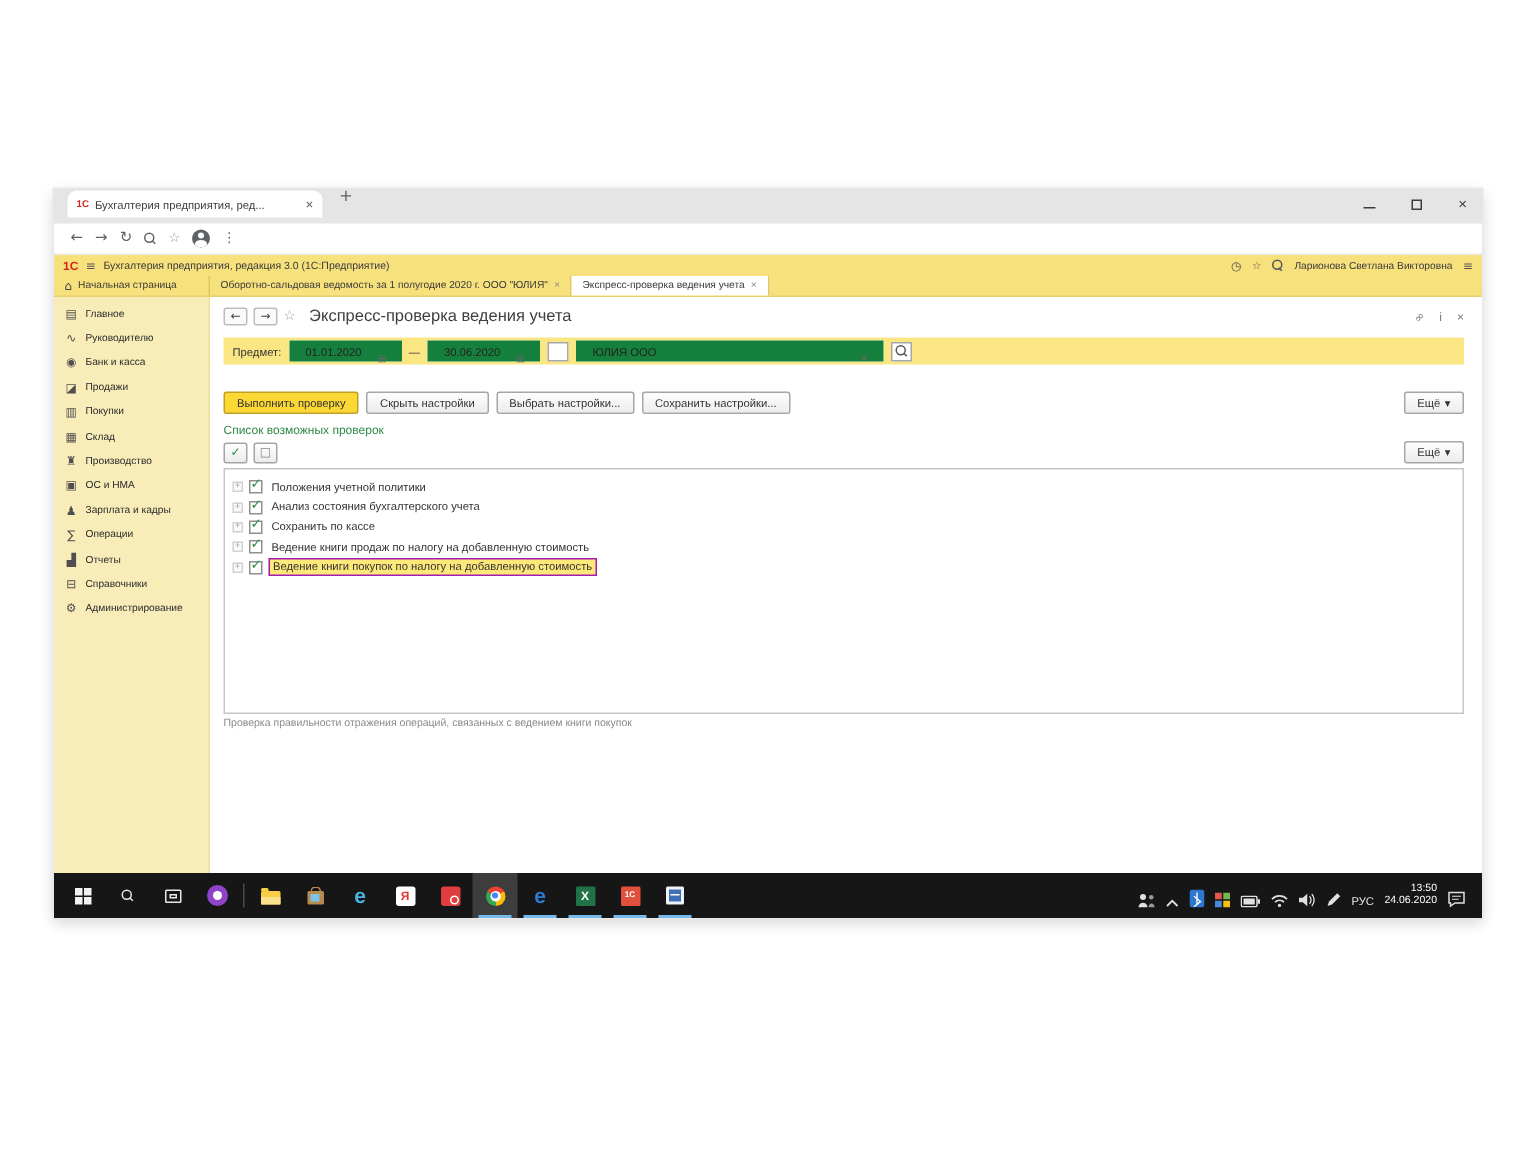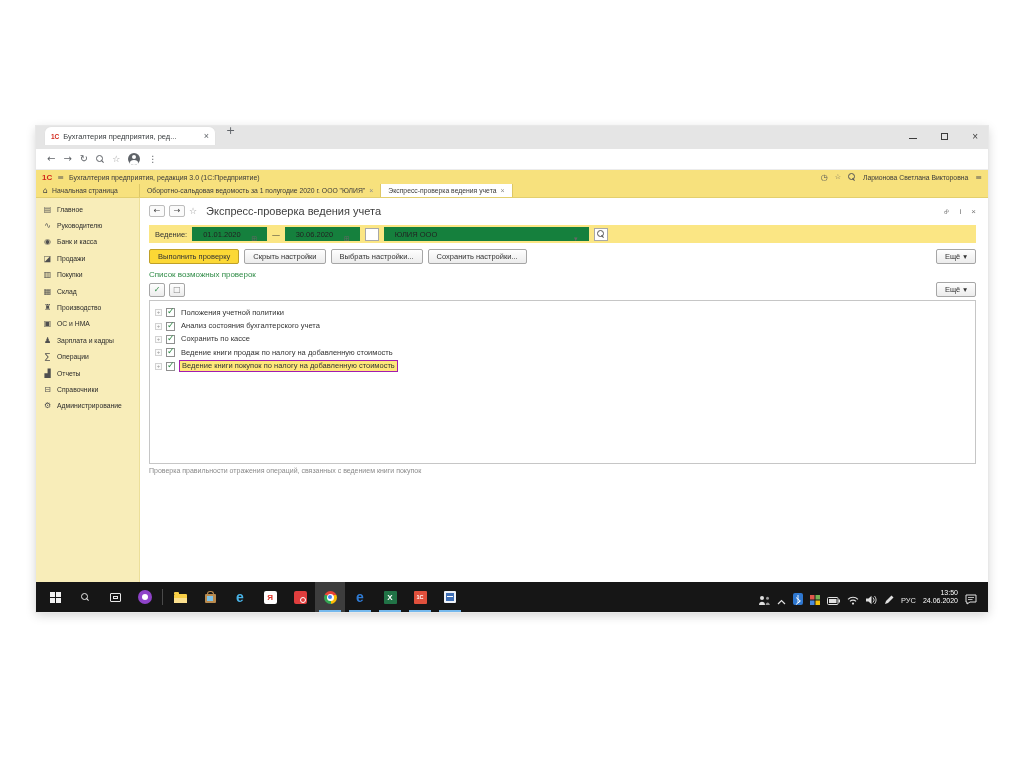--- a/index.html
+++ b/index.html
@@ -76,21 +76,21 @@
   .fld{display:flex;align-items:center;background:#fff;border:7px solid #15803d;height:13px}
   .fld .v{padding:0 4px;font-size:7.5px;color:#222}
   .fld .fb{width:13px;align-self:stretch;border-left:1px solid #c9c9c9;background:#f4f4f4;text-align:center;
            font-size:7px;color:#666;line-height:11px}
   .fld.date .v{width:48px}
   .fld.org{width:205px}
   .fld.org .v{flex:1}
   .sqbtn{width:14px;height:13px;border:1px solid #a8a8a8;background:#fff;display:flex;align-items:center;
          justify-content:center;color:#555;font-size:7px}
 
-  .btnrow{margin-top:6px;display:flex;gap:5px;align-items:center}
+  .btnrow{margin-top:18px;display:flex;gap:5px;align-items:center}
   .btn{height:15px;padding:0 8px;border:1px solid #a6a6a6;border-radius:2px;background:linear-gradient(#fefefe,#ececec);
        font-size:7.5px;color:#333;display:flex;align-items:center;gap:3px;white-space:nowrap}
   .btn.primary{background:#fcd835;border-color:#bfa028}
   .push{margin-left:auto}
 
   .sectionhdr{margin-top:6px;font-size:8px;color:#2e8b46}
   .iconrow{margin-top:3px;display:flex;gap:4px;align-items:center}
   .tbtn{width:16px;height:14px;border:1px solid #a6a6a6;border-radius:2px;background:linear-gradient(#fefefe,#ececec);
         display:flex;align-items:center;justify-content:center;font-size:8px}
   .ckall{color:#2e8b46}.unall{color:#888}
@@ -271,21 +271,21 @@
             <span class="star g">☆</span>
             <span class="page-title">Экспресс-проверка ведения учета</span>
             <div class="title-icons">
               <span class="icon-link g">∞</span>
               <span>i</span>
               <span>×</span>
             </div>
           </div>
 
           <div class="periodrow">
-            <span>Ведение:</span>
+            <span>Предмет:</span>
             <div class="fld date">
               <span class="v">01.01.2020</span>
               <span class="fb g">⊞</span>
             </div>
             <span>—</span>
             <div class="fld date">
               <span class="v">30.06.2020</span>
               <span class="fb g">⊞</span>
             </div>
             <span class="sqbtn"></span>

